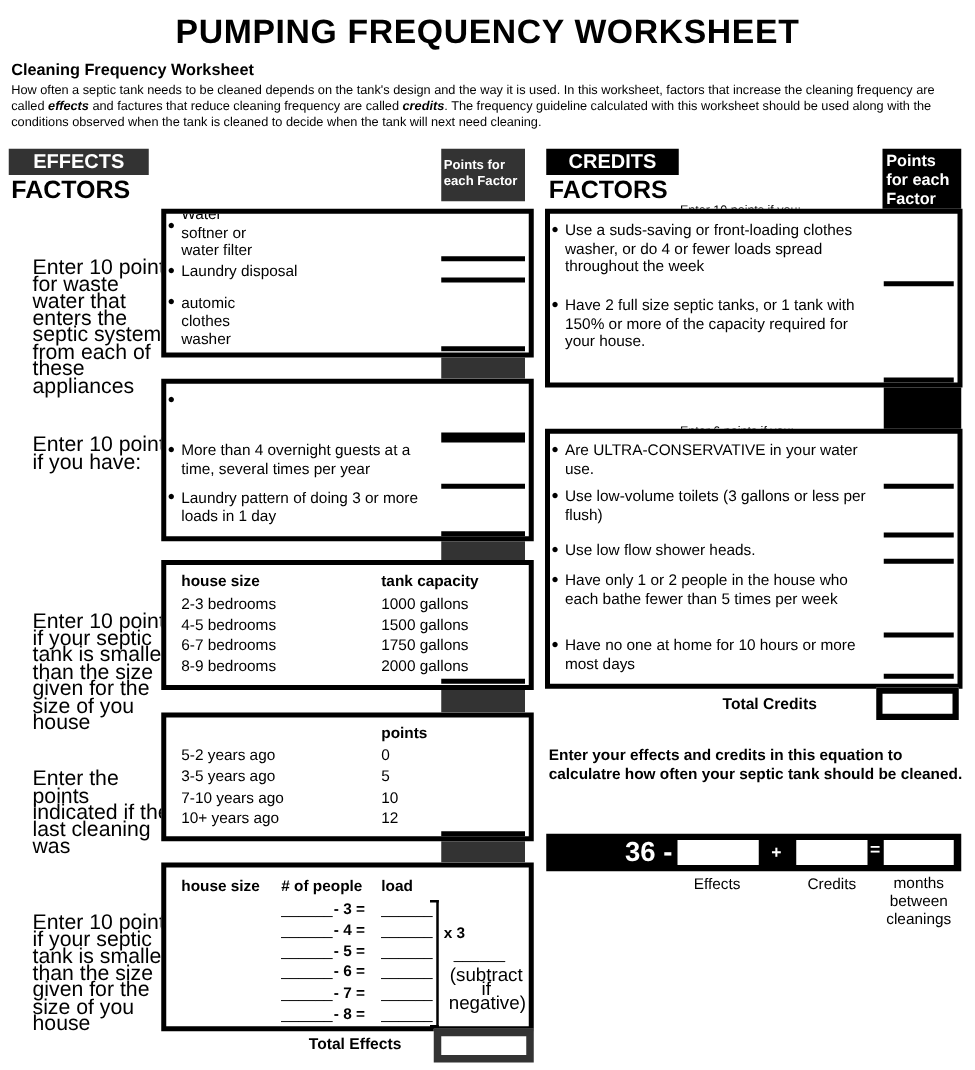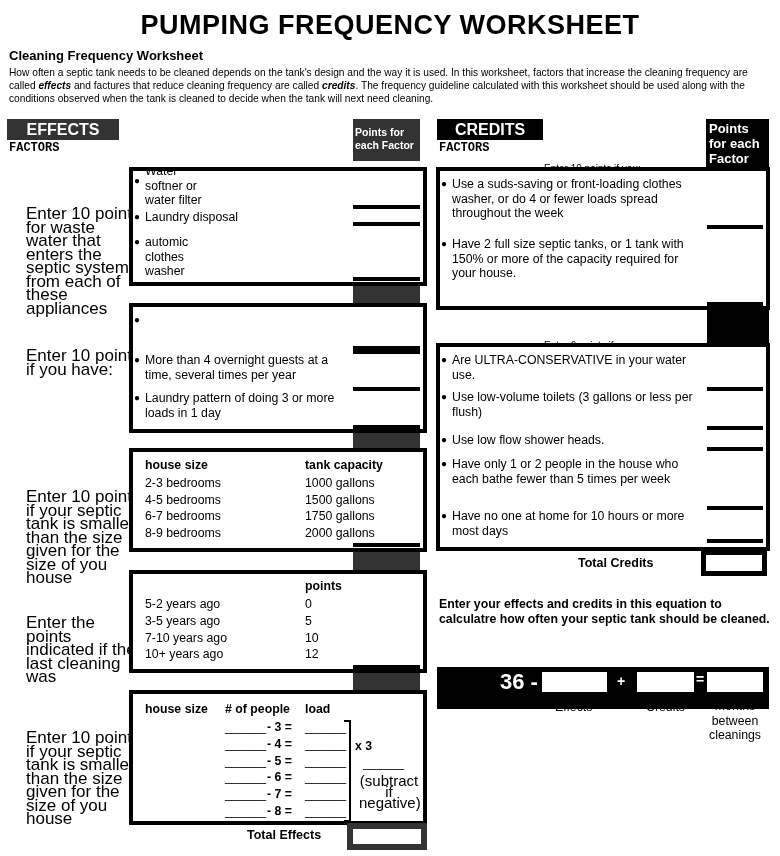--- a/index.html
+++ b/index.html
@@ -5,34 +5,34 @@
   html, body { margin:0; padding:0; background:#ffffff; }
   body { width:780px; height:856px; position:relative; overflow:hidden;
          font-family:"Liberation Sans", sans-serif; color:#000; }
   .abs { position:absolute; }
   .title { left:0; width:780px; top:10px; text-align:center; font-weight:bold; font-size:27px; letter-spacing:0.5px; }
   .subtitle { left:9px; top:48px; font-weight:bold; font-size:13px; }
   .intro { left:9px; top:67px; width:765px; font-size:10.2px; line-height:12.8px; }
   .hdr-dark { background:#333333; color:#fff; font-weight:bold; }
   .hdr-black { background:#000; color:#fff; font-weight:bold; }
   .hdr-left { left:7px; top:119px; width:112px; height:21px; font-size:16px; text-align:center; line-height:21px; }
-  .factors { font-weight:bold; font-size:12px;font-family:Liberation Mono, monospace; }
+  .factors { font-weight:bold; font-size:20px; }
   .pts-hdr-l { left:353px; top:119px; width:67px; height:42px; font-size:10.5px; line-height:13px; padding:7px 0 0 2px; box-sizing:border-box; }
   .hdr-right { left:437px; top:119px; width:106px; height:21px; font-size:16px; text-align:center; line-height:21px; }
   .pts-hdr-r { left:706px; top:119px; width:63px; height:54px; font-size:13px; line-height:15px; padding:2px 0 0 3px; box-sizing:border-box; }
   .box { border:4px solid #000; box-sizing:border-box; background:#fff; }
   .ltext { left:26px; font-size:17px; line-height:13.5px; width:115px;margin-top:37px; }
   .item { font-size:12.3px; line-height:14.5px; }
   .bullet { position:absolute; left:-11px; top:0; font-size:10px; }
   .line { background:#000; height:4px; }
   .gbar { background:#333333; }
   .rtext { font-size:12.3px; line-height:14.5px; }
   .small { font-size:10px;margin-top:17px; }
   .bold { font-weight:bold; }
-  .eqbar { left:437px; top:667px; width:332px; height:42px; background:#000; }
+  .eqbar { left:437px; top:667px; width:332px; height:30px; background:#000; }
   .eqbox { background:#fff; position:absolute; top:5px; height:20px; }
   .eqtxt { color:#fff; font-weight:bold; position:absolute; }
 </style>
 </head>
 <body>
 
 <div class="abs title">PUMPING FREQUENCY WORKSHEET</div>
 <div class="abs subtitle">Cleaning Frequency Worksheet</div>
 <div class="abs intro"><span>How often a septic tank needs to be cleaned depends on the tank's design and the way it is used.  In this worksheet, factors that increase the cleaning frequency are called </span><b><i>effects</i></b><span> and factures that reduce cleaning frequency are called </span><b><i>credits</i></b><span>.  The frequency guideline calculated with this worksheet should be used along with the conditions observed when the tank is cleaned to decide when the tank will next need cleaning.</span></div>
 

